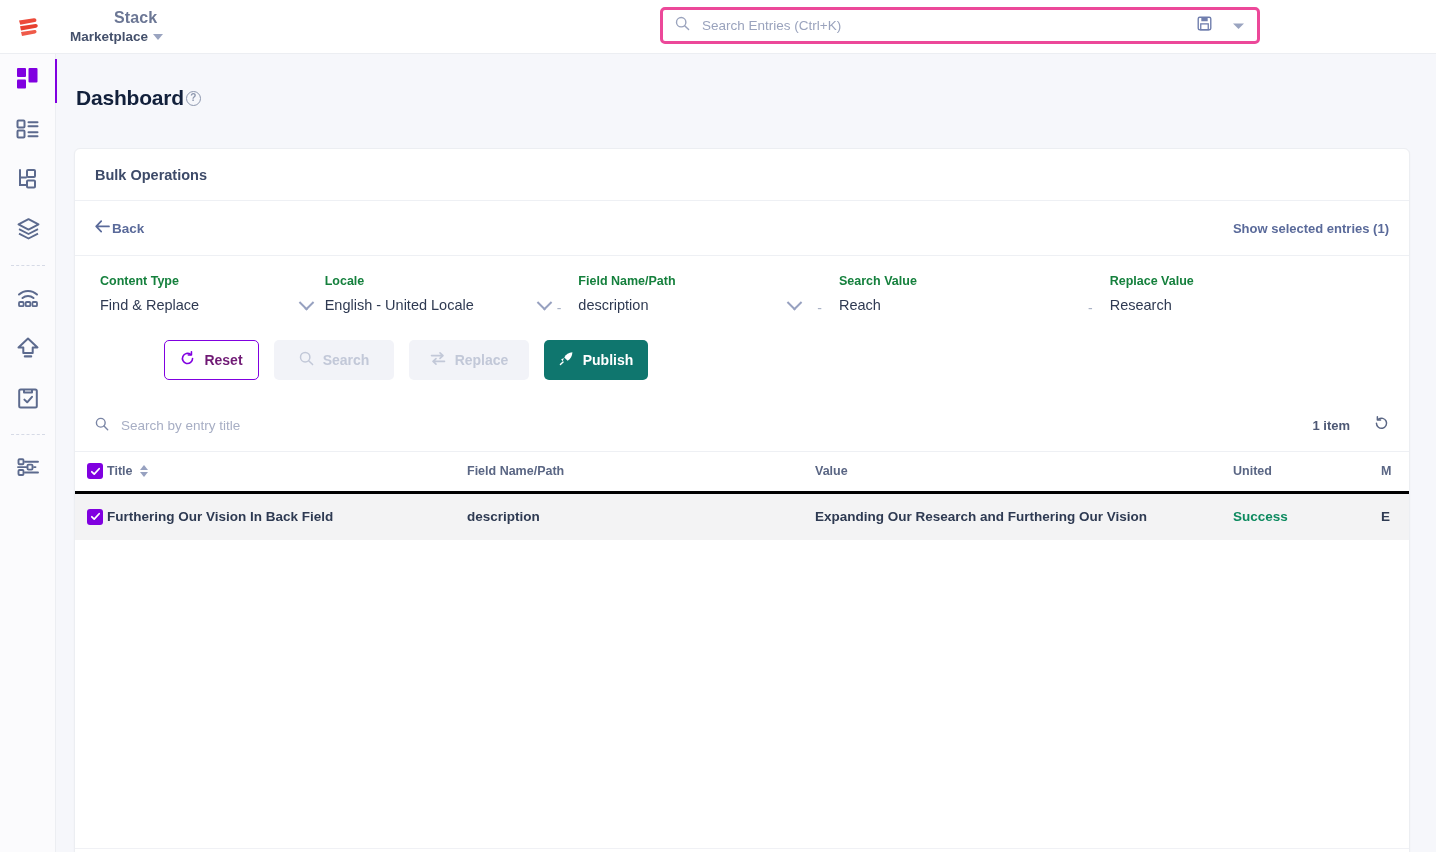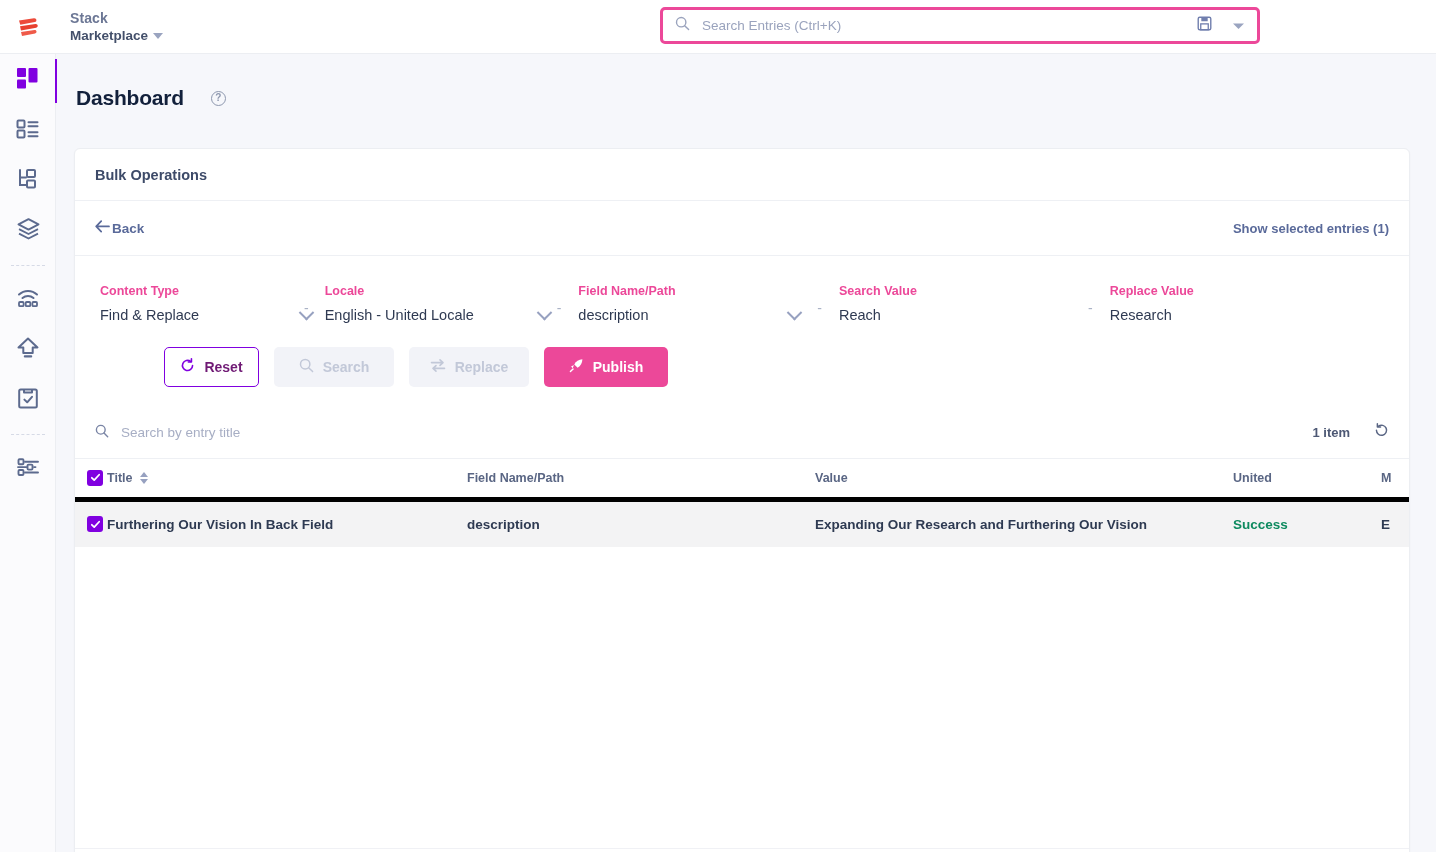--- a/index.html
+++ b/index.html
@@ -20,22 +20,23 @@
     border-bottom: 1px solid #eceef2;
     display: flex; align-items: center;
     z-index: 30;
   }
   .brand-logo {
     width: 56px; height: 54px;
     display: flex; align-items: center; justify-content: center;
   }
   .stack-block { margin-left: 14px; line-height: 1.15; }
   .stack-label {
-    font-size: 14px; font-weight: 700; color: #6c7795;
+    font-size: 16px; font-weight: 700; color: #6c7795;
     letter-spacing: .1px;
+    margin-left: 44px;
   }
   .stack-name {
     font-size: 13.5px; font-weight: 700; color: #44506b;
     display: flex; align-items: center; gap: 5px; margin-top: 2px;
   }
   .caret-down {
     width: 0; height: 0;
     border-left: 5px solid transparent;
     border-right: 5px solid transparent;
     border-top: 6px solid #9aa4c0;
@@ -82,21 +83,21 @@
   }
 
   
   .main {
     position: absolute; top: 54px; left: 56px;
     width: 1380px; height: 798px;
     background: #f6f7fb;
     overflow: hidden;
   }
   .page-title-row {
-    display: flex; align-items: center; gap: 27px;
+    display: flex; align-items: center; gap: 2px;
     padding: 32px 16px 0 20px;
   }
   .page-title {
     font-size: 21px; font-weight: 700; color: #12203b;
     letter-spacing: -.2px;
   }
   .help-circle {
     width: 15px; height: 15px; border-radius: 50%;
     border: 1.3px solid #8d97ae;
     color: #8d97ae; font-size: 10px; font-weight: 700;
@@ -139,22 +140,22 @@
     cursor: pointer;
   }
 
   
   .filters {
     display: flex; align-items: flex-start;
     padding: 18px 0 0 0;
   }
   .fcol { position: relative; }
   .flabel {
-    font-size: 12.5px; font-weight: 700; color: #ec4899;
-    margin-bottom: 9px; white-space: nowrap; margin-top: 10px;
+    font-size: 12.5px; font-weight: 700; color: #15803d;
+    margin-bottom: 9px; white-space: nowrap;
   }
   .fvalue {
     font-size: 14.5px; color: #2f3a52;
     display: flex; align-items: center; justify-content: space-between;
     white-space: nowrap;
   }
   .chev {
     width: 11px; height: 11px;
     border-right: 2px solid #97a1c0;
     border-bottom: 2px solid #97a1c0;
@@ -180,21 +181,21 @@
     font-family: "Liberation Sans", sans-serif;
     white-space: nowrap;
   }
   .btn-reset {
     background: #fff; color: #701a75;
     border: 1.5px solid #8000e0; width: 95px;
   }
   .btn-disabled {
     background: #f2f3f8; color: #c2c8d8; width: 120px; cursor: default;
   }
-  .btn-publish { background: #ec4899; color: #fff; width: 124px; }
+  .btn-publish { background: #0f766e; color: #fff; width: 104px; }
 
   
   .tsearch {
     height: 52px;
     display: flex; align-items: center; justify-content: space-between;
     padding: 0 20px 0 20px;
     border-bottom: 1px solid #eef0f4;
     margin-top: 20px;
   }
   .tsearch-left { display: flex; align-items: center; gap: 10px; flex: 1; }
@@ -211,21 +212,21 @@
   .tablewrap {
     position: relative;
     height: 330px;
     overflow: hidden;
   }
   table { border-collapse: collapse; width: 1470px; table-layout: fixed; }
   thead th {
     height: 40px;
     font-size: 12.5px; font-weight: 700; color: #5a6684;
     text-align: left; background: #fff;
-    border-bottom: 5px solid #000000;
+    border-bottom: 3px solid #000000;
     padding: 0; vertical-align: middle;
   }
   tbody td {
     height: 48px;
     font-size: 13.5px; font-weight: 700; color: #2e3a52;
     background: #f3f3f4;
     padding: 0; vertical-align: middle;
   }
   td.status-cell { color: #0d8a5f; }
   .cb-col { width: 32px; padding-left: 12px !important; }

